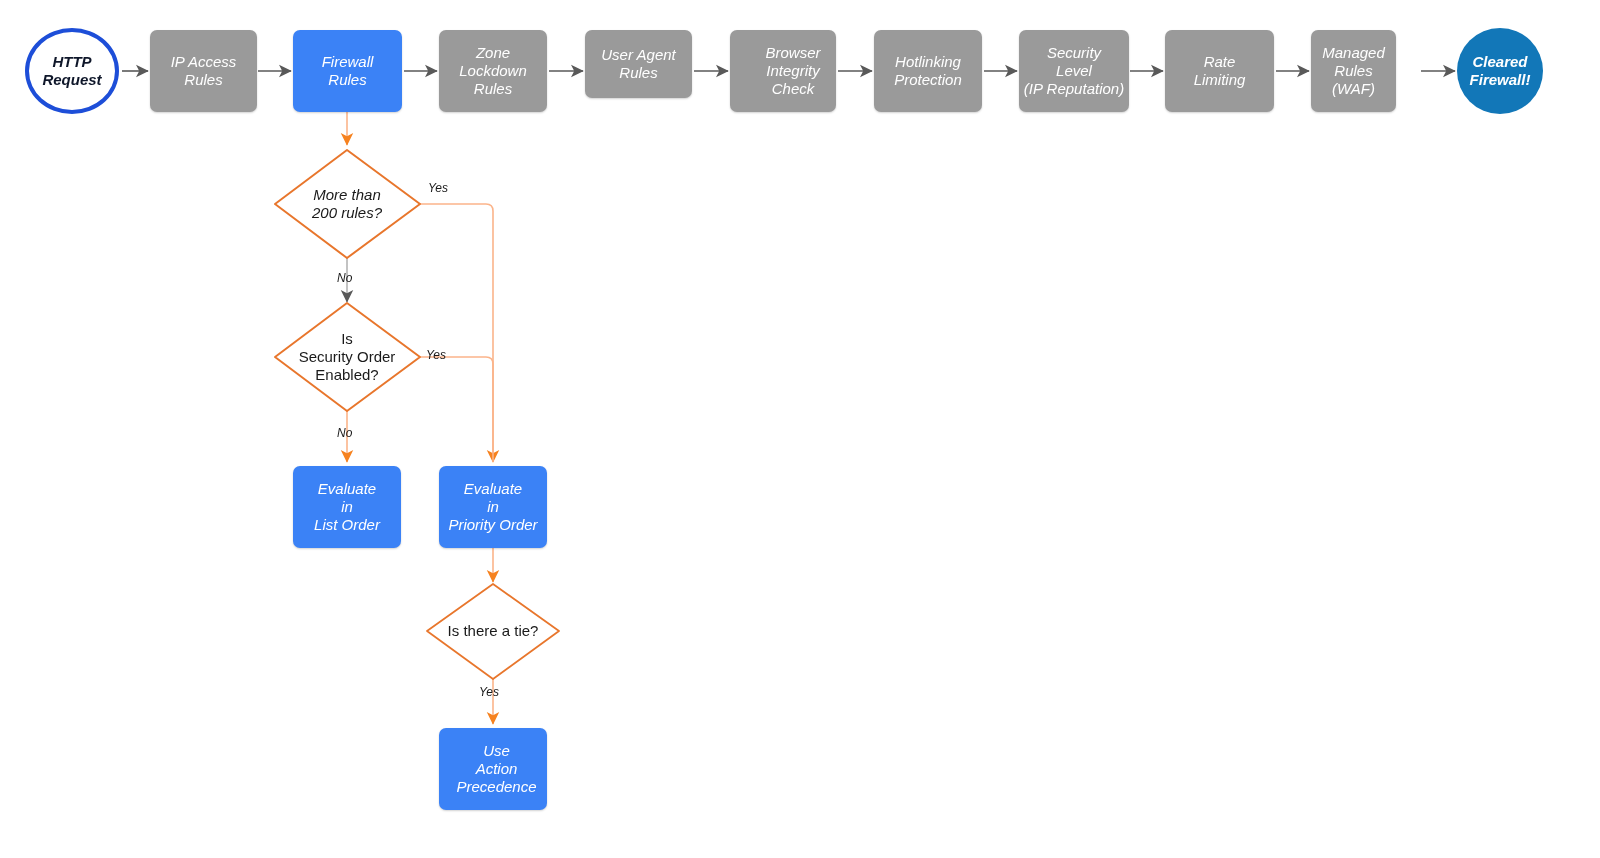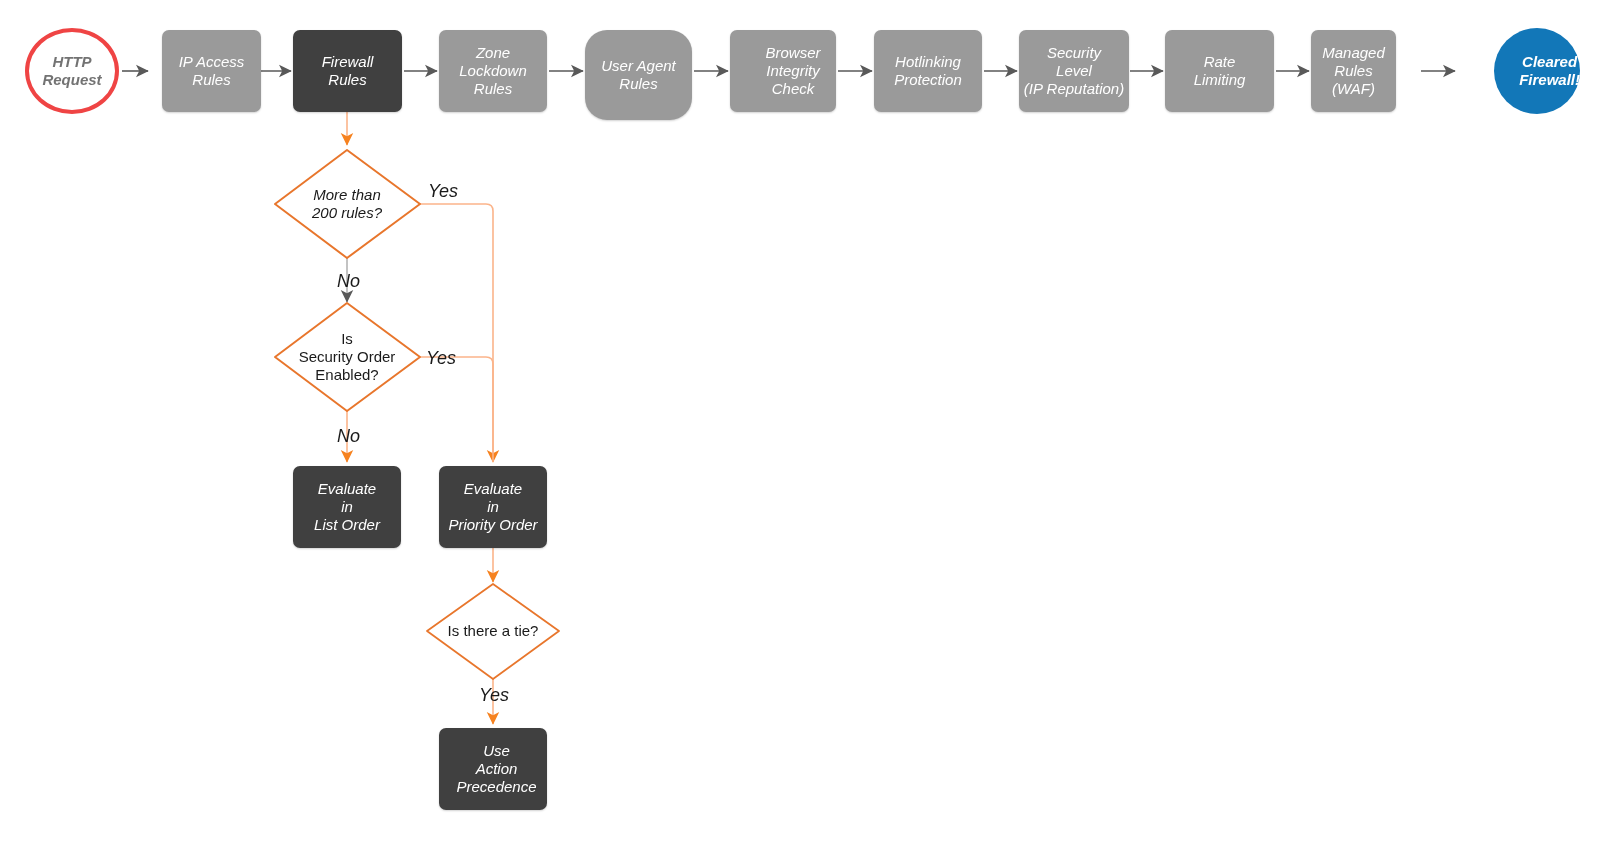--- a/index.html
+++ b/index.html
@@ -35,50 +35,50 @@
     line-height: 1.18;
   }
   .proc {
     border-radius: 7px;
     font-style: italic;
     font-size: 15px;
     color: #ffffff;
     box-shadow: 0 1px 2px rgba(0,0,0,0.18);
   }
   .proc.gray  { background: #9a9a9a; }
-  .proc.orange{ background: #404040; }
+  .proc.orange{ background: #3b82f6; }
   .term {
     border-radius: 50%;
     font-style: italic;
     font-weight: bold;
     font-size: 15px;
   }
   .term.outline {
     background: #ffffff;
-    border: 4px solid #ef4444;
-    color: #737373;
+    border: 4px solid #1d4ed8;
+    color: #0f172a;
   }
   .term.filled {
     background: #1277b8;
     color: #ffffff;
   }
   .decision-label {
     position: absolute;
     display: flex;
     align-items: center;
     justify-content: center;
     text-align: center;
     font-size: 15px;
     color: #1a1a1a;
     line-height: 1.2;
     pointer-events: none;
   }
   .edge-label {
     position: absolute;
-    font-size: 18px;
+    font-size: 12px;
     font-style: italic;
     color: #1a1a1a;
     white-space: nowrap;
   }
 </style>
 </head>
 <body>
 
 <div id="canvas">
 
@@ -122,37 +122,37 @@
     <polygon points="347,150 420,204 347,258 275,204" fill="#ffffff" stroke="#e8762c" stroke-width="2" stroke-linejoin="round"></polygon>
     <polygon points="347,303 420,357 347,411 275,357" fill="#ffffff" stroke="#e8762c" stroke-width="2" stroke-linejoin="round"></polygon>
     <polygon points="493,584 559,631 493,679 427,631" fill="#ffffff" stroke="#e8762c" stroke-width="1.8" stroke-linejoin="round"></polygon>
   </svg>
 
   <div class="node term outline" style="left:25px; top:28px; width:94px; height:86px;">
     <span style="white-space:pre-line;">HTTP
 Request</span>
   </div>
 
-  <div class="node proc gray" style="left:162px; top:30px; width:99px; height:82px;">
+  <div class="node proc gray" style="left:150px; top:30px; width:107px; height:82px;">
     <span style="white-space:pre-line;">IP Access
 Rules</span>
   </div>
 
   <div class="node proc orange" style="left:293px; top:30px; width:109px; height:82px;">
     <span style="white-space:pre-line;">Firewall
 Rules</span>
   </div>
 
   <div class="node proc gray" style="left:439px; top:30px; width:108px; height:82px;">
     <span style="white-space:pre-line;">Zone
 Lockdown
 Rules</span>
   </div>
 
-  <div class="node proc gray" style="left:585px; top:30px; width:107px; height:90px;border-radius:22px;">
+  <div class="node proc gray" style="left:585px; top:30px; width:107px; height:68px;">
     <span style="white-space:pre-line;">User Agent
 Rules</span>
   </div>
 
   <div class="node proc gray" style="left:730px; top:30px; width:106px; height:82px;padding-left:20px;">
     <span style="white-space:pre-line;">Browser
 Integrity
 Check</span>
   </div>
 
@@ -171,21 +171,21 @@
 Level
 (IP Reputation)</span>
   </div>
 
   <div class="node proc gray" style="left:1311px; top:30px; width:85px; height:82px;">
     <span style="white-space:pre-line;">Managed
 Rules
 (WAF)</span>
   </div>
 
-  <div class="node term filled" style="left:1494px; top:28px; width:86px; height:86px;justify-content:flex-end;">
+  <div class="node term filled" style="left:1457px; top:28px; width:86px; height:86px;">
     <span style="white-space:pre-line;">Cleared
 Firewall!</span>
   </div>
 
   <div class="decision-label" style="left:277px; top:176px; width:140px; height:56px;font-style:italic;">
     <span style="white-space:pre-line;">More than
 200 rules?</span>
   </div>
 
   <div class="decision-label" style="left:272px; top:322px; width:150px; height:70px;">

